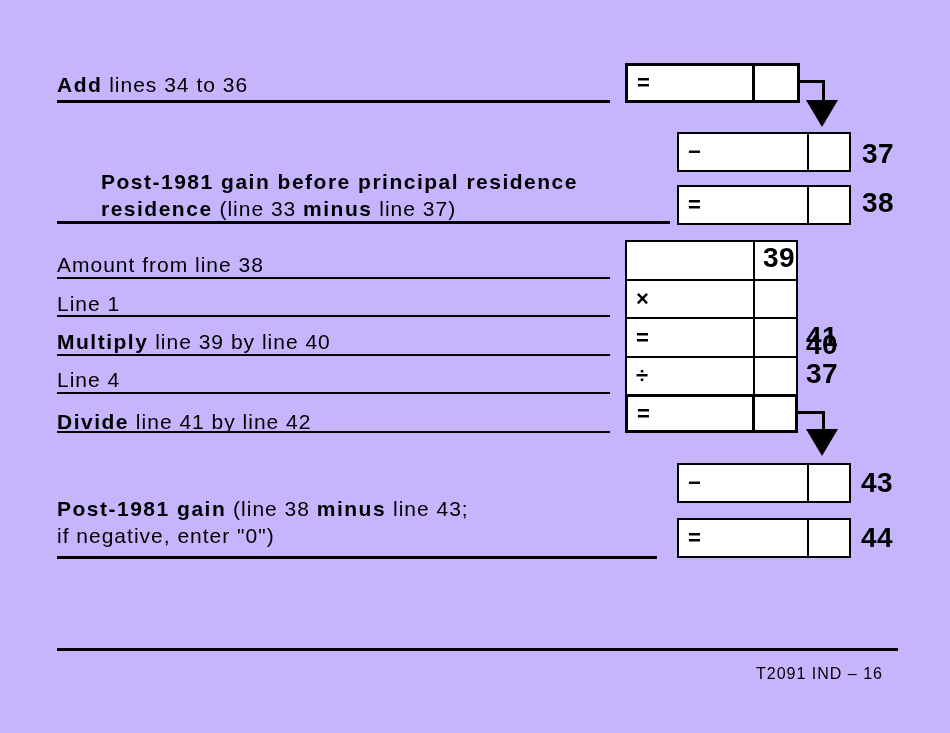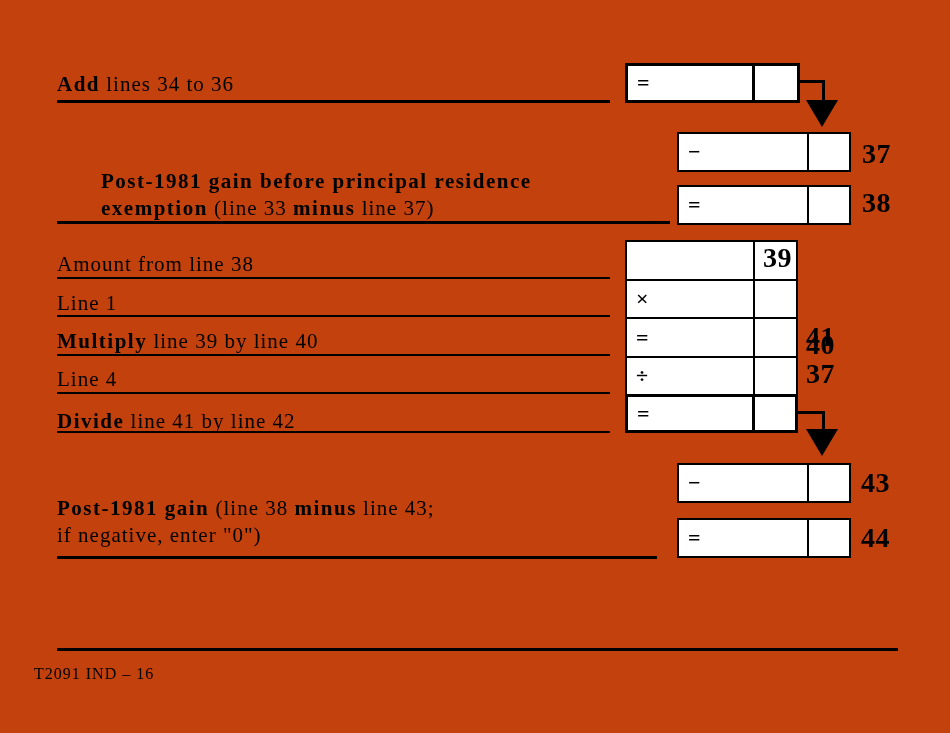--- a/index.html
+++ b/index.html
@@ -1,37 +1,37 @@
 <!DOCTYPE html>
 <html><head>
 <meta charset="utf-8">
 <style>
   html,body { margin:0; padding:0; background:#fff; }
   #canvas {
-    position:relative; width:950px; height:733px; background:#c2410c;
-    font-family:Liberation Serif, serif; color:#000; overflow:hidden;
+    position:relative; width:950px; height:733px; background:#c4b5fd;
+    font-family:Liberation Sans, sans-serif; color:#000; overflow:hidden;
   }
   .t { position:absolute; font-size:21px; letter-spacing:1px; line-height:27px; white-space:nowrap; }
   .t .b { font-weight:bold; letter-spacing:1.5px; }
   .rule { position:absolute; background:#000; height:3px; }
   .rule.thin { height:2px; }
   .box { position:absolute; box-sizing:border-box; background:#fff; border:2px solid #000; }
   .box.thick { border-width:3px; }
   .sym { position:absolute; left:9px; top:50%; transform:translateY(-50%);
          font-weight:bold; font-size:22px; letter-spacing:0; line-height:22px; }
   .cents { position:absolute; top:0; bottom:0; right:0; box-sizing:border-box;
            border-left:2px solid #000; }
   .cents.thick { border-left-width:3px; }
   .num { position:absolute; font-weight:bold; font-size:28px; letter-spacing:0.5px; line-height:24px; }
   .aline { position:absolute; background:#000; }
   .ahead { position:absolute; width:0; height:0;
            border-left:16px solid transparent; border-right:16px solid transparent;
            border-top:27px solid #000; }
-  .footer-text { position:absolute; left:0; width:883px; text-align:left;
-                 font-size:16px; letter-spacing:1px;padding-left:34px; }
+  .footer-text { position:absolute; left:0; width:883px; text-align:right;
+                 font-size:16px; letter-spacing:1px; }
 </style>
 </head>
 <body>
 
 <div id="canvas">
 
   <div class="t" style="left:57px; top:71px;"><span class="b">Add</span><span> lines 34 to 36</span></div>
   <div class="rule" style="left:57px; top:100px; width:553px;"></div>
 
   <div class="box thick" style="left:625px; top:63px; width:175px; height:40px;">
@@ -42,21 +42,21 @@
   <div class="aline" style="left:798px; top:80px; width:27px; height:3px;"></div>
   <div class="aline" style="left:822px; top:80px; width:3px; height:23px;"></div>
   <div class="ahead" style="left:806px; top:100px;"></div>
 
   <div class="box" style="left:677px; top:132px; width:174px; height:40px;">
     <span class="sym">−</span>
     <div class="cents" style="width:42px;"></div>
   </div>
   <div class="num" style="left:862px; top:142px;">37</div>
 
-  <div class="t" style="left:57px; top:168px;margin-left:44px;"><span class="b">Post-1981 gain before principal residence</span><br><span class="b">exemption</span><span> (line 33 </span><span class="b">minus</span><span> line 37)</span></div>
+  <div class="t" style="left:57px; top:168px;margin-left:44px;"><span class="b">Post-1981 gain before principal residence</span><br><span class="b">residence</span><span> (line 33 </span><span class="b">minus</span><span> line 37)</span></div>
   <div class="rule" style="left:57px; top:221px; width:613px;"></div>
 
   <div class="box" style="left:677px; top:185px; width:174px; height:40px;">
     <span class="sym">=</span>
     <div class="cents" style="width:42px;"></div>
   </div>
   <div class="num" style="left:862px; top:191px;">38</div>
 
   <div class="t" style="left:57px; top:251px;"><span class="b"></span><span>Amount from line 38</span></div>
   <div class="rule thin" style="left:57px; top:277px; width:553px;"></div>

